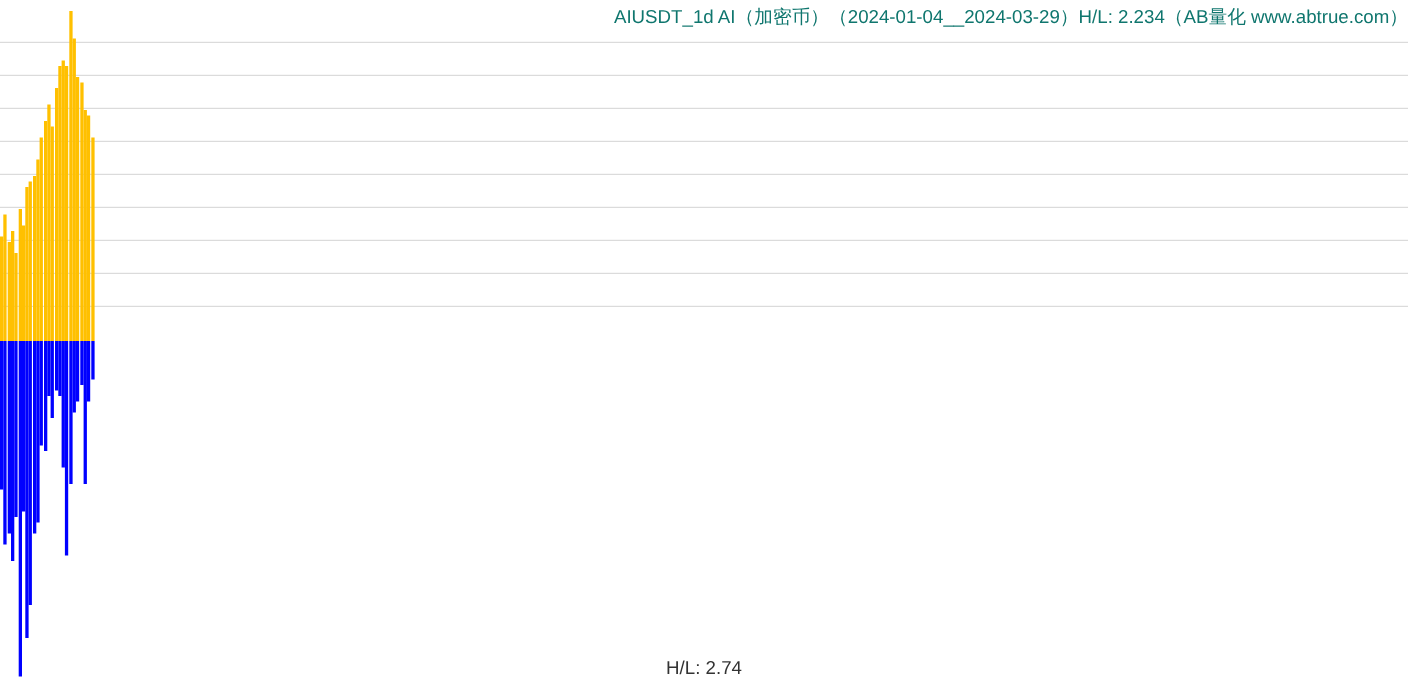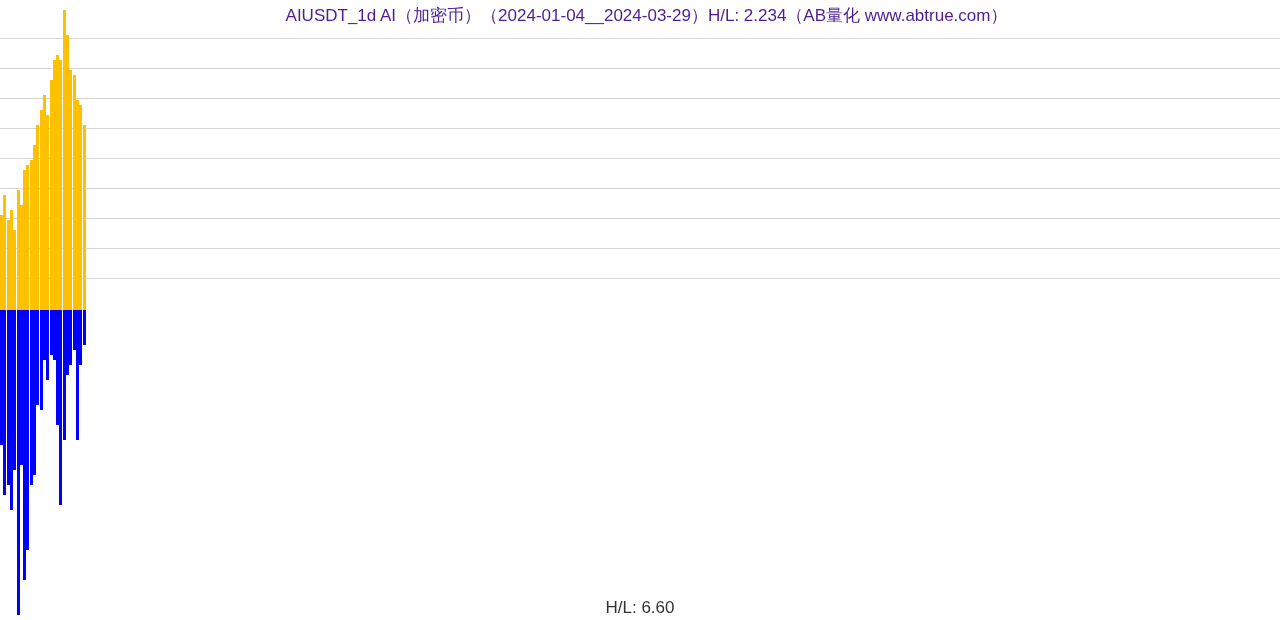--- a/index.html
+++ b/index.html
@@ -9,23 +9,23 @@
     background: #ffffff;
     font-family: Arial, "Microsoft YaHei", sans-serif;
     position: relative;
     overflow: hidden;
   }
   .title {
     position: absolute;
     top: 4px;
     left: 0;
     width: 100%;
-    text-align: center;
+    text-align: right;
     font-size: 17px;
-    color: #4c1d95;
+    color: #0f766e;
     font-weight: 400;
     padding-left: 13px;
   }
   .bottom-label {
     position: absolute;
     bottom: 2px;
     left: 0;
     width: 100%;
     text-align: center;
     font-size: 17px;
@@ -126,13 +126,13 @@
       <div class="bar-up" style="left: 75.9px; width: 3px; top: 100px; height: 210px;"></div>
       <div class="bar-down" style="left: 75.9px; width: 3px; top: 310px; height: 130px;"></div>
       <div class="bar-up" style="left: 79.2px; width: 3px; top: 105px; height: 205px;"></div>
       <div class="bar-down" style="left: 79.2px; width: 3px; top: 310px; height: 55px;"></div>
       <div class="bar-up" style="left: 82.5px; width: 3px; top: 125px; height: 185px;"></div>
       <div class="bar-down" style="left: 82.5px; width: 3px; top: 310px; height: 35px;"></div>
     </div>
 </div>
 
 <div class="title">AIUSDT_1d AI（加密币）（2024-01-04__2024-03-29）H/L: 2.234（AB量化  www.abtrue.com）</div>
-<div class="bottom-label">H/L: 6.60</div>
+<div class="bottom-label">H/L: 2.74</div>
 
 </body></html>

